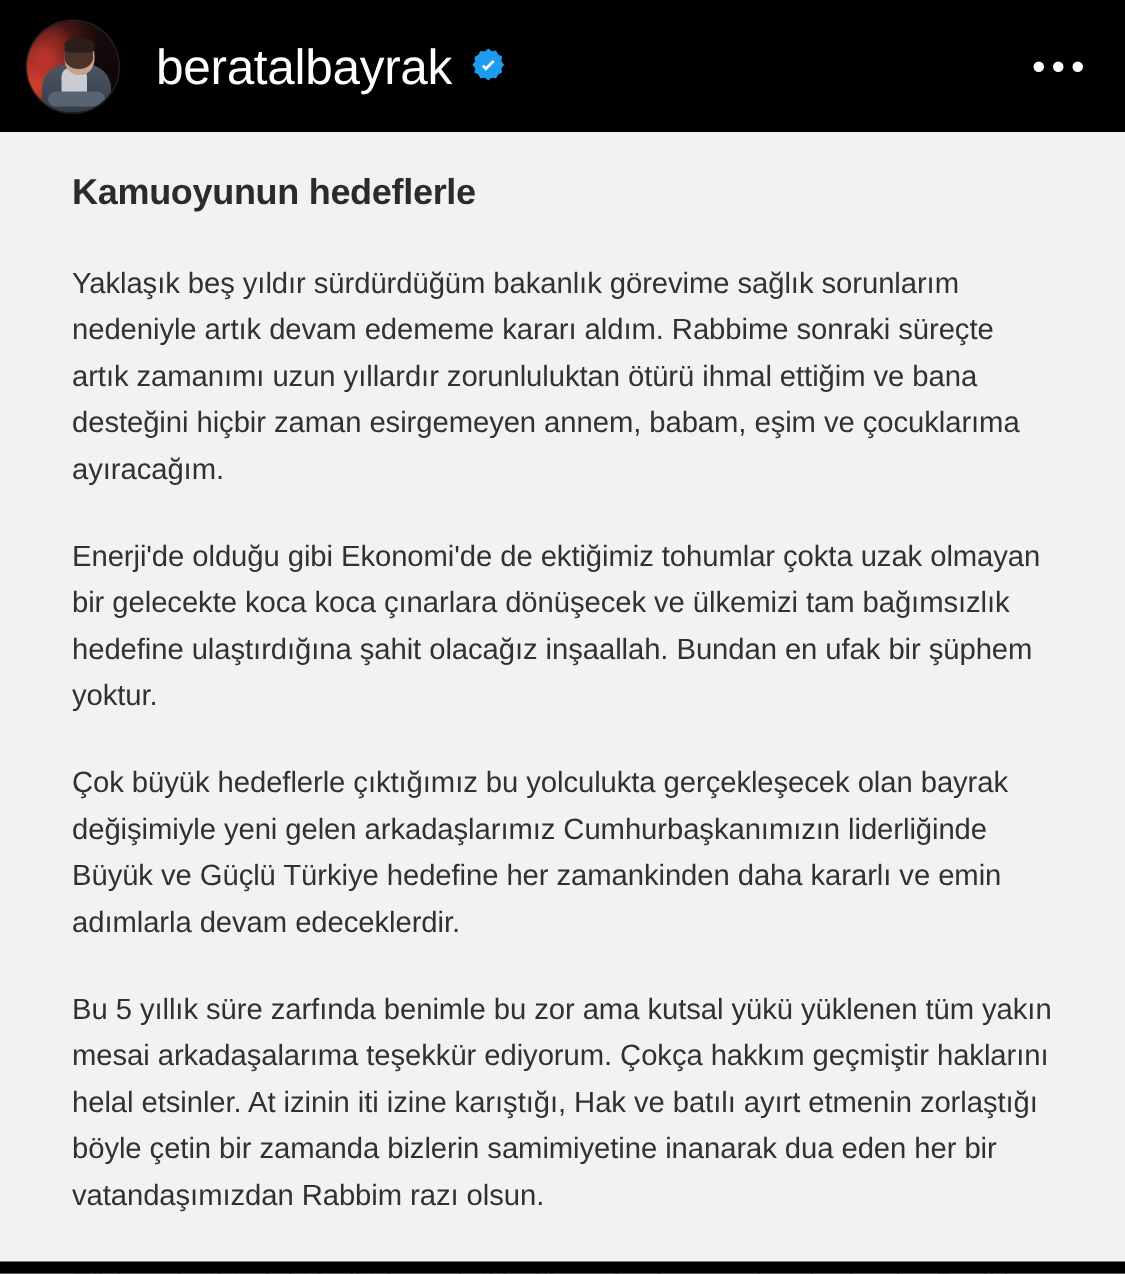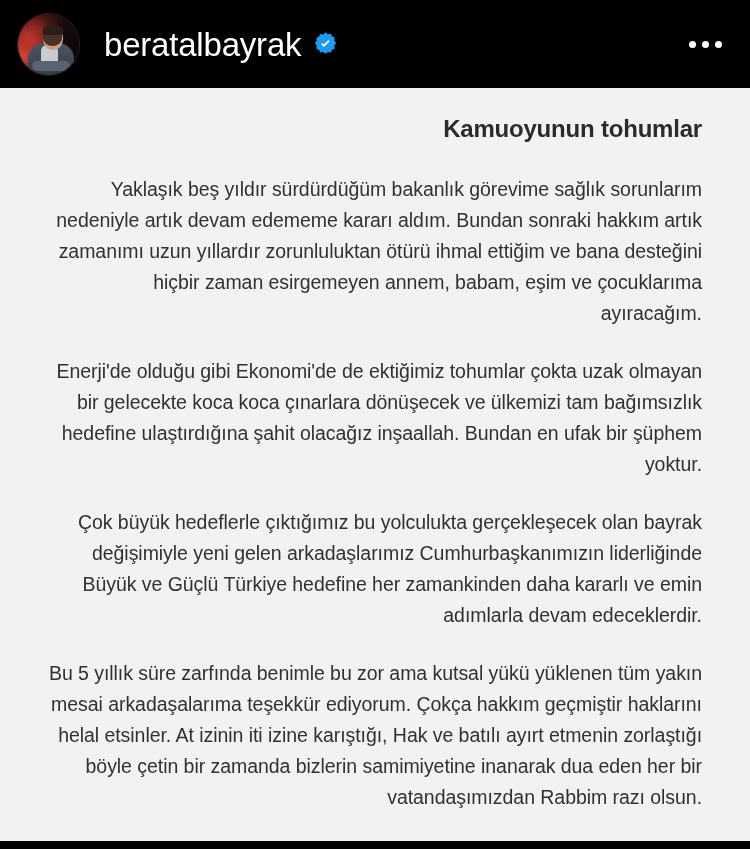--- a/index.html
+++ b/index.html
@@ -10,21 +10,20 @@
   body {
     font-family: "Liberation Sans", sans-serif;
     -webkit-font-smoothing: antialiased;
   }
   .screen {
     position: relative;
     width: 750px;
     height: 849px;
     background: #f2f2f2;
     overflow: hidden;
-    text-align: right;
   }
 
   
   .post-header {
     position: relative;
     height: 88px;
     background: #000000;
     display: flex;
     align-items: center;
     padding: 0 22px 0 18px;
@@ -206,23 +205,23 @@
     </div>
 
     <div class="menu-dots">
       <i></i>
       <i></i>
       <i></i>
     </div>
   </div>
 
   <div class="post-body">
-    <h1 class="post-title">Kamuoyunun tohumlar</h1>
-
-    <p class="para">Yaklaşık beş yıldır sürdürdüğüm bakanlık görevime sağlık sorunlarım nedeniyle artık devam edememe kararı aldım. Bundan sonraki hakkım artık zamanımı uzun yıllardır zorunluluktan ötürü ihmal ettiğim ve bana desteğini hiçbir zaman esirgemeyen annem, babam, eşim ve çocuklarıma ayıracağım.</p>
+    <h1 class="post-title">Kamuoyunun hedeflerle</h1>
+
+    <p class="para">Yaklaşık beş yıldır sürdürdüğüm bakanlık görevime sağlık sorunlarım nedeniyle artık devam edememe kararı aldım. Rabbime sonraki süreçte artık zamanımı uzun yıllardır zorunluluktan ötürü ihmal ettiğim ve bana desteğini hiçbir zaman esirgemeyen annem, babam, eşim ve çocuklarıma ayıracağım.</p>
     <p class="para">Enerji'de olduğu gibi Ekonomi'de de ektiğimiz tohumlar çokta uzak olmayan bir gelecekte koca koca çınarlara dönüşecek ve ülkemizi tam bağımsızlık hedefine ulaştırdığına şahit olacağız inşaallah. Bundan en ufak bir şüphem yoktur.</p>
     <p class="para">Çok büyük hedeflerle çıktığımız bu yolculukta gerçekleşecek olan bayrak değişimiyle yeni gelen arkadaşlarımız Cumhurbaşkanımızın liderliğinde Büyük ve Güçlü Türkiye hedefine her zamankinden daha kararlı ve emin adımlarla devam edeceklerdir.</p>
     <p class="para">Bu 5 yıllık süre zarfında benimle bu zor ama kutsal yükü yüklenen tüm yakın mesai arkadaşalarıma teşekkür ediyorum. Çokça hakkım geçmiştir haklarını helal etsinler. At izinin iti izine karıştığı, Hak ve batılı ayırt etmenin zorlaştığı böyle çetin bir zamanda bizlerin samimiyetine inanarak dua eden her bir vatandaşımızdan Rabbim razı olsun.</p>
     <p class="para">Türkiye tarihindeki belkide en kritik dönemlerden sayılacak olan bu 5 yıllık süre zarfında ülkeme ve ümmete hizmet etmeyi bana nasip eden Rabbime sonsuz hamdolsun.</p>
 
   </div>
 
   <div class="bottom-bar"></div>
 </div>
 

